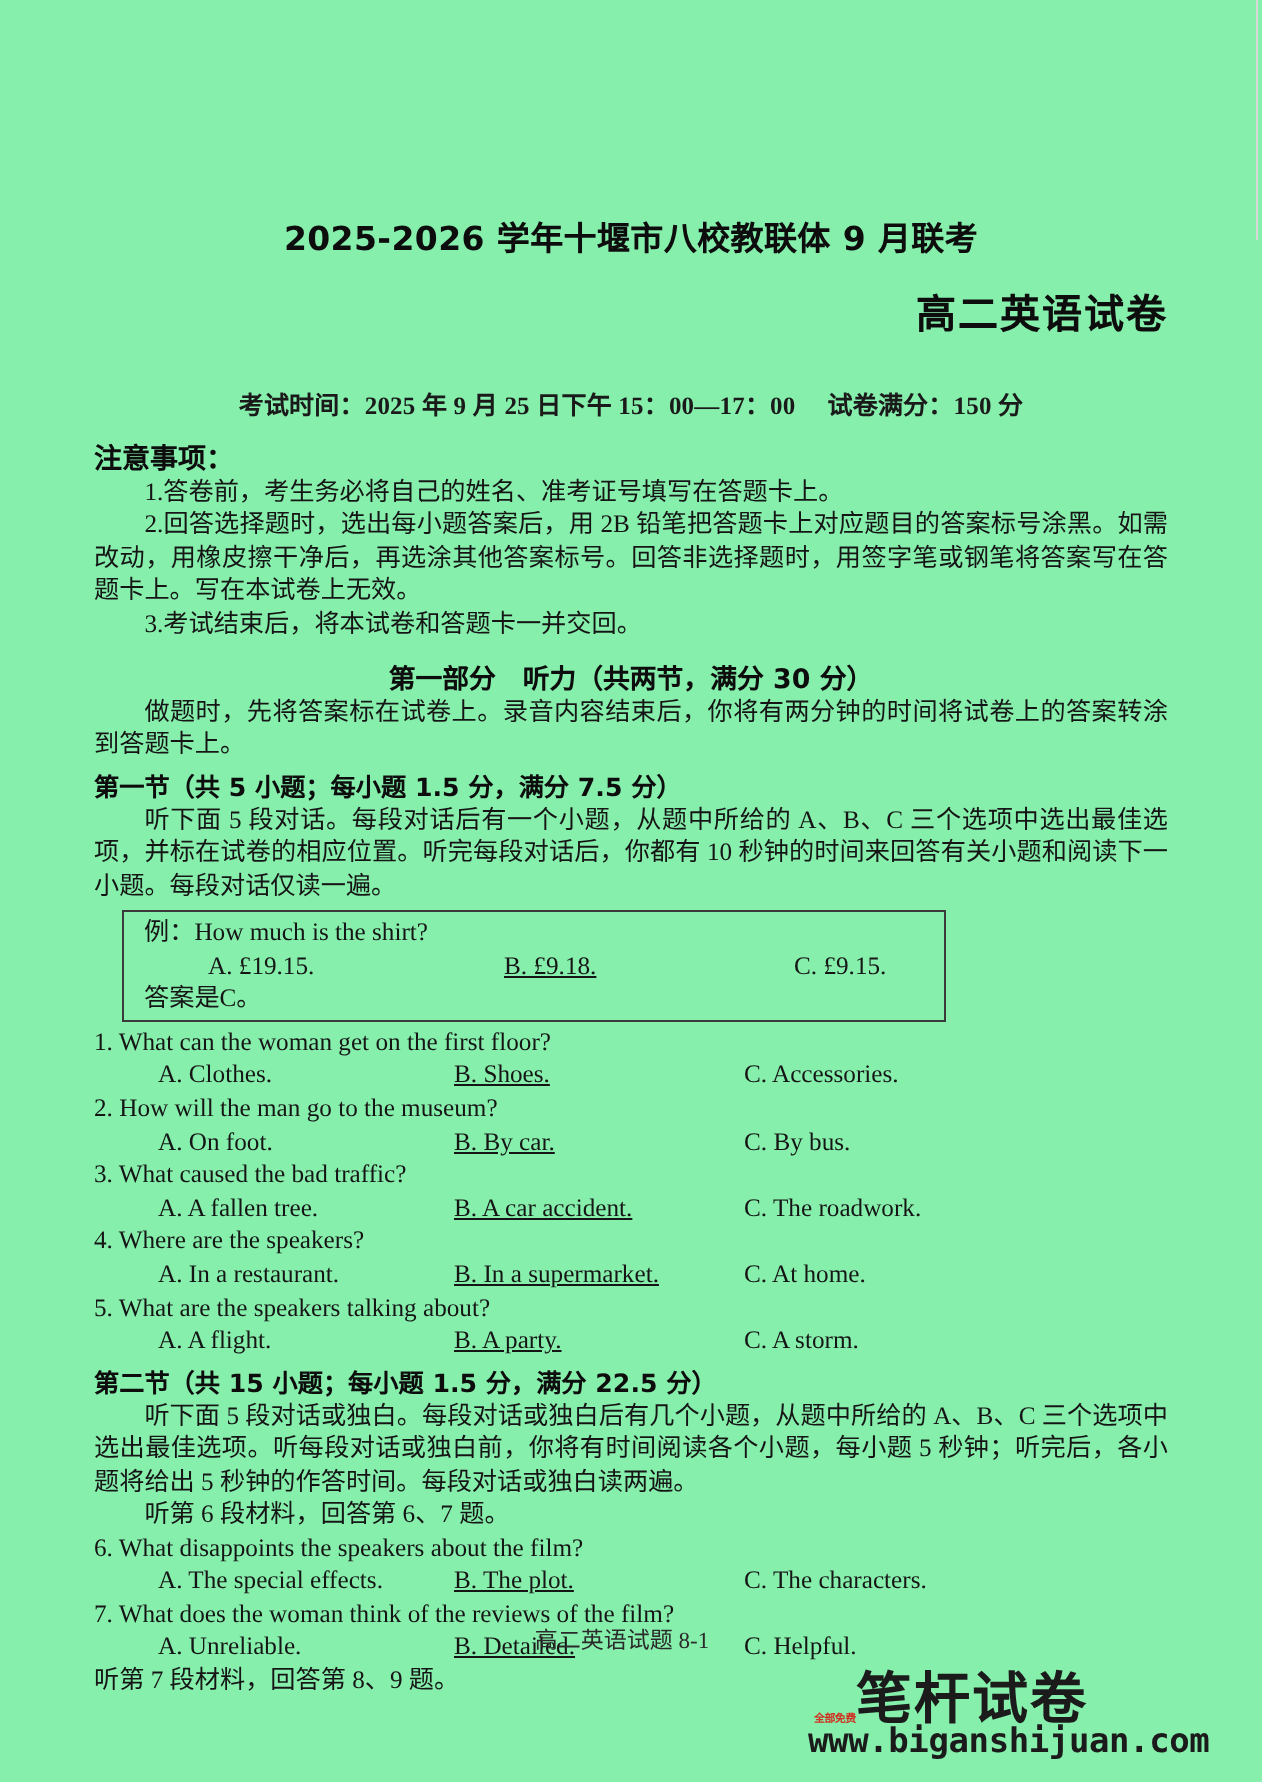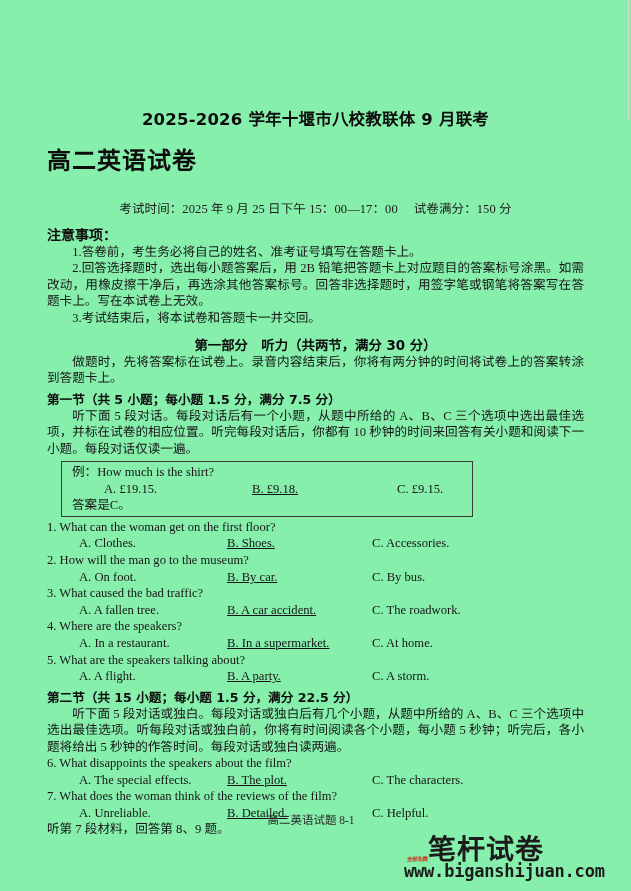--- a/index.html
+++ b/index.html
@@ -41,32 +41,32 @@
   .title-main {
     text-align: center;
     font-family: "DejaVu Sans", "Liberation Sans", sans-serif;
     font-weight: bold;
     font-size: 16.5px;
     letter-spacing: 0.2px;
     margin-top: 106px;
     color: #0d0d0d;
   }
   .title-sub {
-    text-align: left;
-    font-family: "DejaVu Sans", "Liberation Sans", sans-serif;
-    font-weight: bold;
-    font-size: 24px;
+    text-align: right;
+    font-family: "DejaVu Sans", "Liberation Sans", sans-serif;
+    font-weight: bold;
+    font-size: 20px;
     letter-spacing: 1px;
     margin-top: 11px;
     color: #0d0d0d;
   }
   .exam-info {
     text-align: center;
     font-size: 12.5px;
-    font-weight: normal;
+    font-weight: bold;
     margin-top: 22px;
     color: #1a1a1a;
     letter-spacing: 0.1px;
   }
   .exam-info .gap { display: inline-block; width: 16px; }
 
   
   .notice-title {
     font-family: "DejaVu Sans", "Liberation Sans", sans-serif;
     font-weight: bold;
@@ -273,20 +273,21 @@
     <div class="q-stem">5. What are the speakers talking about?</div>
     <div class="q-opts">
       <span class="opt opt-a">A. A flight.</span>
       <span class="opt opt-b">B. A party.</span>
       <span class="opt opt-c">C. A storm.</span>
     </div>
 
     <div class="section-heading">第二节（共 15 小题；每小题 1.5 分，满分 22.5 分）</div>
     <p class="para indent">听下面 5 段对话或独白。每段对话或独白后有几个小题，从题中所给的 A、B、C 三个选项中选出最佳选项。听每段对话或独白前，你将有时间阅读各个小题，每小题 5 秒钟；听完后，各小题将给出 5 秒钟的作答时间。每段对话或独白读两遍。</p>
 
+    <div class="material-line">听第 6 段材料，回答第 6、7 题。</div>
 
     <div class="q-stem">6. What disappoints the speakers about the film?</div>
     <div class="q-opts">
       <span class="opt opt-a">A. The special effects.</span>
       <span class="opt opt-b">B. The plot.</span>
       <span class="opt opt-c">C. The characters.</span>
     </div>
 
     <div class="q-stem">7. What does the woman think of the reviews of the film?</div>
     <div class="q-opts">

